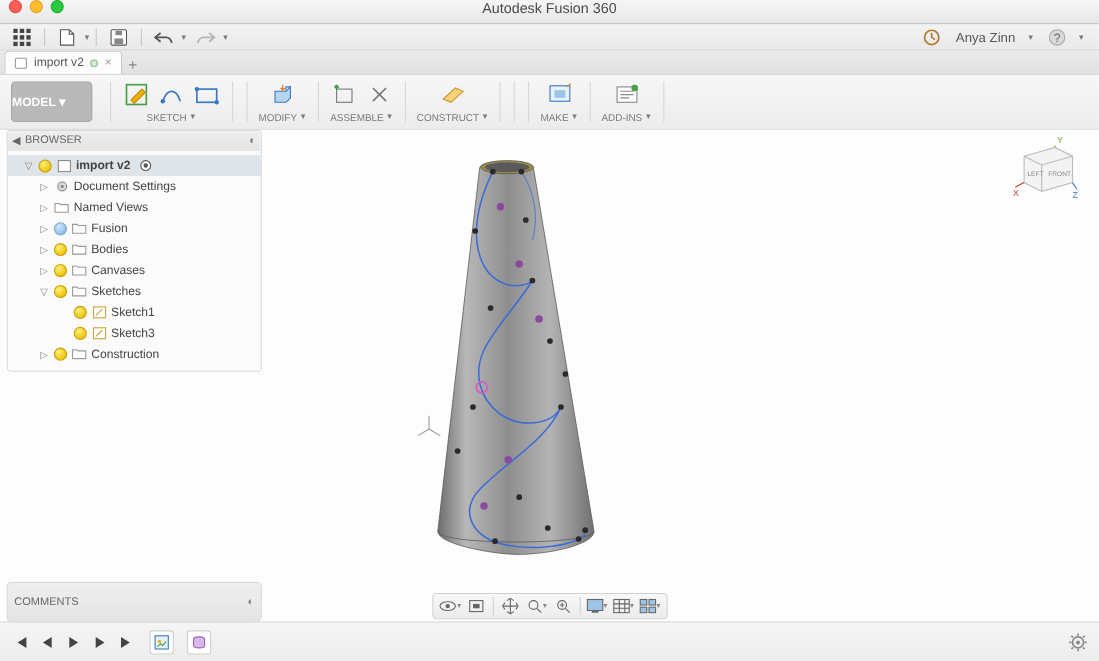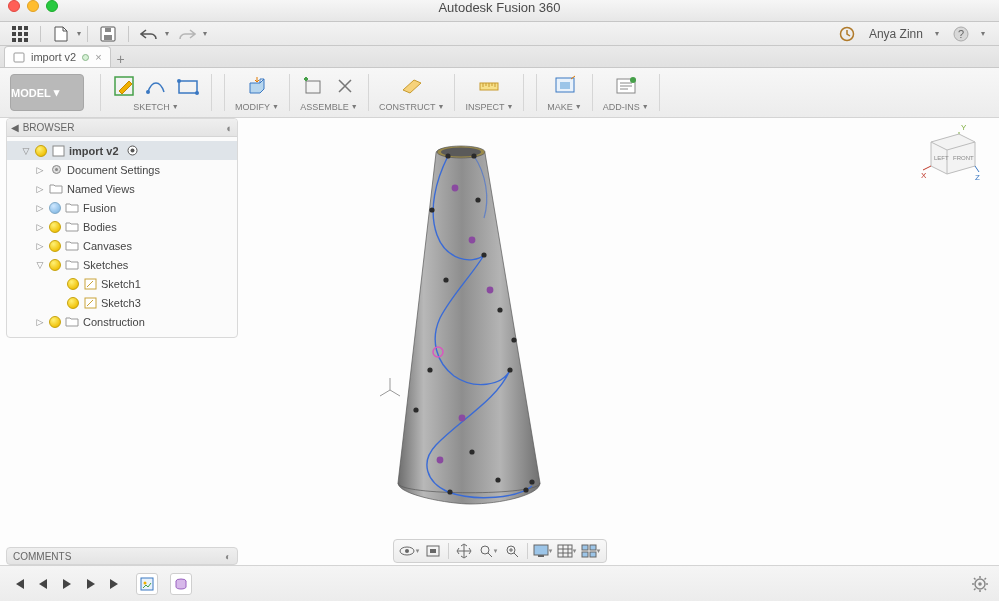--- a/index.html
+++ b/index.html
@@ -52,21 +52,21 @@
   .trow .exp { width:10px; text-align:center; color:#888; font-size:9px; }
   .trow .bulb { width:12px; height:12px; border-radius:50%; background:radial-gradient(circle at 35% 30%, #fff176, #f1c40f 70%, #b8950b); border:1px solid #c7a20a; flex:none; }
   .trow .bulb.off { background:radial-gradient(circle at 35% 30%, #cfe8ff, #8fc0e8 70%, #6a9bc2); border-color:#7fa9c8; }
   .trow .fico { width:14px; height:12px; display:flex; align-items:center; justify-content:center; flex:none; }
   .trow .name { white-space:nowrap; }
   .trow.root { background:#dfe4e9; }
   .trow.root .name { font-weight:600; }
   .ind1 { padding-left:14px; } .ind2 { padding-left:28px; } .ind3 { padding-left:46px; }
 
   
-  .comments { position:absolute; left:6px; bottom:0; width:232px; height:18px; background:linear-gradient(#efefef,#e4e4e4); border:1px solid #d5d5d5; border-radius:4px; display:flex; align-items:center; font-size:10px; color:#666; padding:0 6px; }
+  .comments { position:absolute; left:6px; bottom:0; width:232px; height:36px; background:linear-gradient(#efefef,#e4e4e4); border:1px solid #d5d5d5; border-radius:4px; display:flex; align-items:center; font-size:10px; color:#666; padding:0 6px; }
   .comments .r { margin-left:auto; color:#888; }
 
   
   .viewcube { position:absolute; right:18px; top:4px; width:60px; height:60px; }
 
   
   .viewport-svg { position:absolute; left:240px; top:-18px; width:520px; height:440px; }
 
   
   .navbar { position:absolute; bottom:2px; left:50%; transform:translateX(-50%); height:24px; border:1px solid #d0d0d0; border-radius:4px; background:linear-gradient(#f8f8f8,#ececec); display:flex; align-items:center; padding:0 4px; gap:2px; }
@@ -253,34 +253,20 @@
           </svg>
         </span>
     </div>
     <div class="lbl">
         <span>CONSTRUCT</span>
         <span class="dd">▼</span>
       </div>
   </div>
   <div class="rsep"></div>
 
-  <div class="rgroup">
-    <div class="icons">
-      <span class="ticon">
-          <svg width="24" height="24">
-            <rect x="3" y="9" width="18" height="7" fill="#f7e08a" stroke="#c79a2e"></rect>
-            <path d="M6 9v4M9 9v3M12 9v4M15 9v3M18 9v4" stroke="#c79a2e"></path>
-          </svg>
-        </span>
-    </div>
-    <div class="lbl">
-        <span>INSPECT</span>
-        <span class="dd">▼</span>
-      </div>
-  </div>
   <div class="rsep"></div>
 
   <div class="rsep"></div>
 
   <div class="rgroup">
     <div class="icons">
       <span class="ticon">
           <svg width="24" height="24">
             <rect x="3" y="4" width="18" height="14" fill="#e9f2fb" stroke="#3a78c2"></rect>
             <rect x="7" y="8" width="10" height="7" fill="#9cc5e8"></rect>

